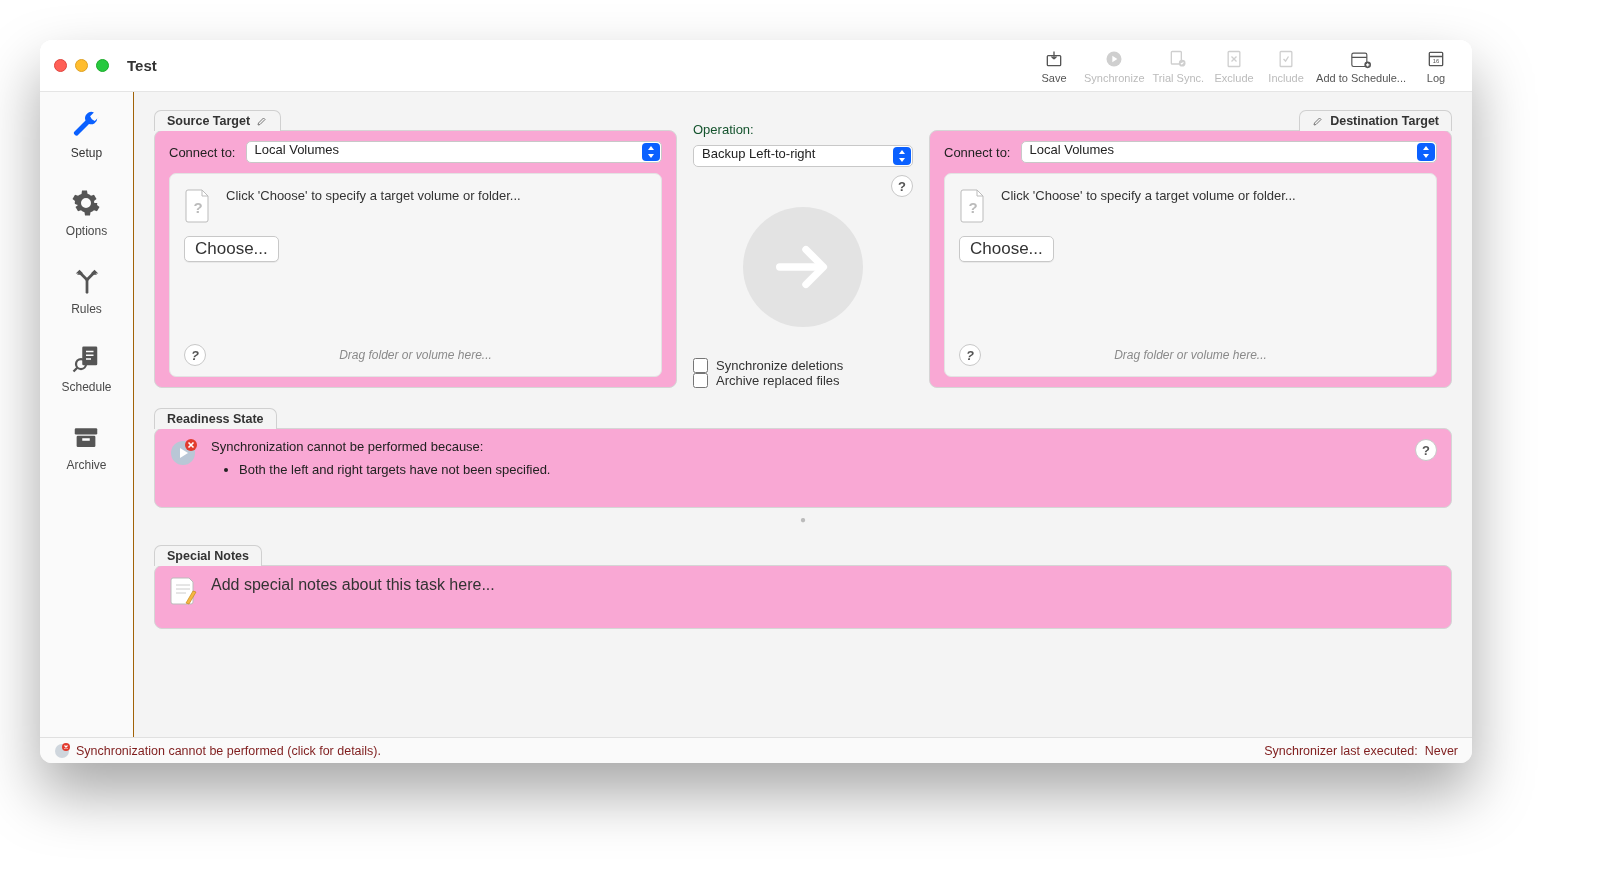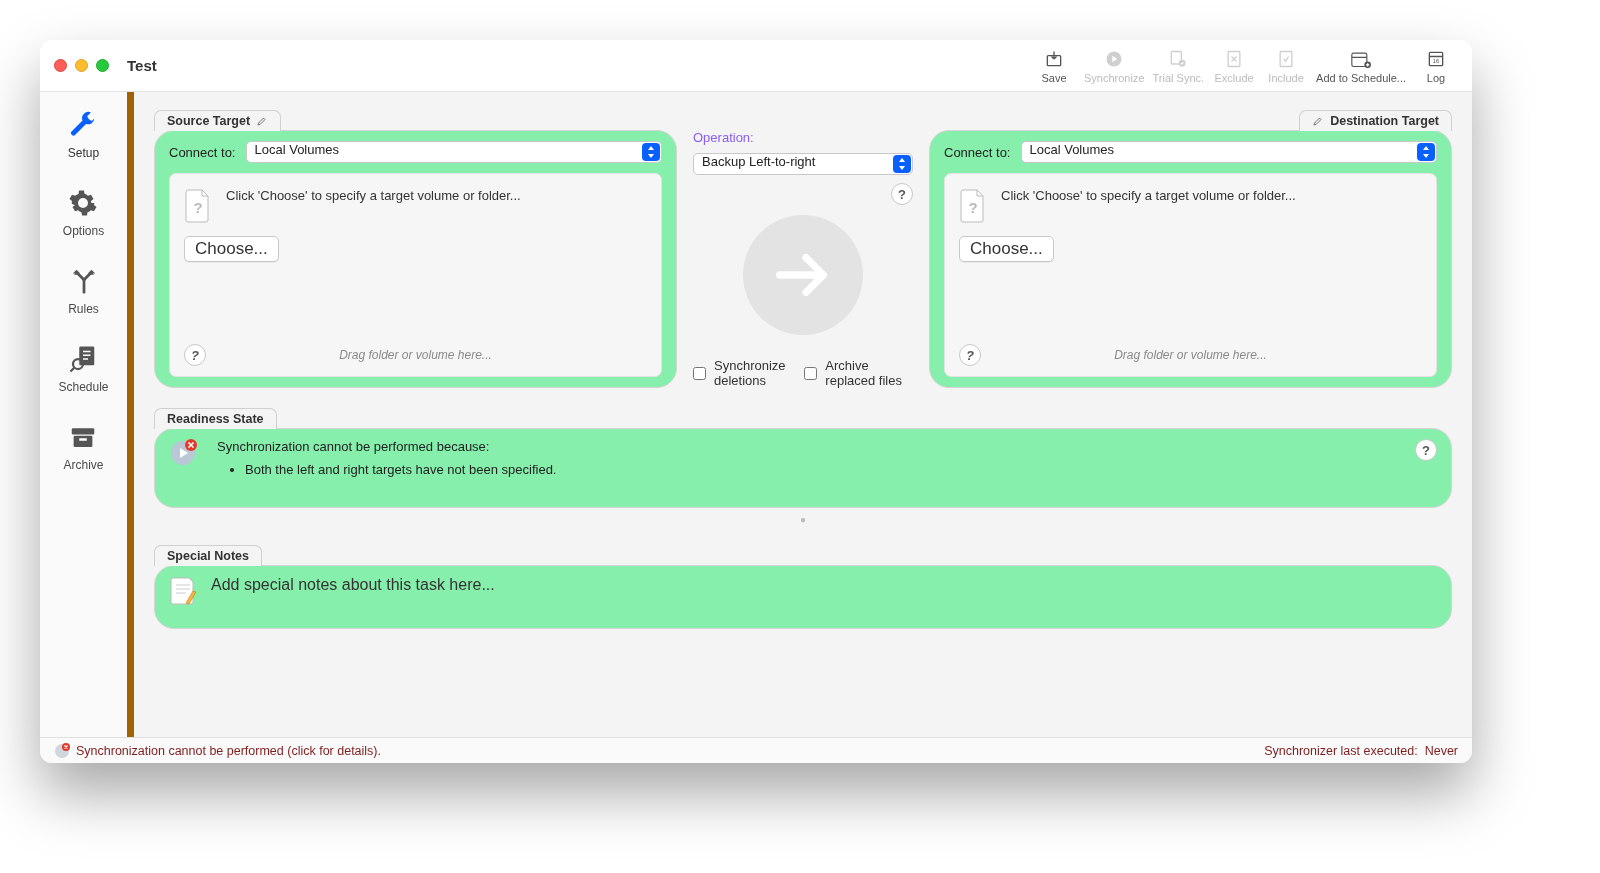--- a/index.html
+++ b/index.html
@@ -51,21 +51,21 @@
 .tool-item.disabled .lbl { color: #bbb; }
 
 
 .body {
   flex: 1; display: flex; min-height: 0;
 }
 
 .sidebar {
   width: 94px;
   background: #fafafa;
-  border-right: 7px solid #a16207;
+  border-right: 1px solid #a16207;
   display: flex; flex-direction: column; align-items: center;
   padding-top: 18px;
   gap: 28px;
 }
 .side-item {
   display: flex; flex-direction: column; align-items: center;
   gap: 6px; cursor: pointer;
   color: #4a4a4a;
 }
 .side-item .sic { width: 30px; height: 30px; display:flex; align-items:center; justify-content:center;}
@@ -94,23 +94,23 @@
   border-bottom: none;
   border-radius: 7px 7px 0 0;
   padding: 3px 12px;
   font-size: 12.5px; color: #333; font-weight: 700;
   position: relative; z-index: 2;
 }
 .tab-wrap-left { text-align: left; }
 .tab-wrap-right { text-align: right; }
 
 .panel {
-  background: #86efac;
+  background: #f9a8d4;
   border: 1px solid #d5d5d5;
-  border-radius: 20px;
+  border-radius: 8px;
   padding: 10px 14px;
   position: relative;
   margin-top: -1px;
 }
 
 .connect-row { display: flex; align-items: center; gap: 10px; font-size: 13px; color: #222; }
 .connect-row .sel { flex:1; position: relative; }
 .mac-select {
   width: 100%;
   height: 22px;
@@ -161,36 +161,36 @@
 .drop-foot .mid { flex:1; text-align:center; }
 .help-btn {
   width: 22px; height: 22px; border-radius: 50%;
   border: 1px solid #c8c8c8; background: #fff;
   font-size: 13px; color: #555; font-weight: 700;
   display:flex; align-items:center; justify-content:center;
   cursor: pointer;
 }
 
 .op-col { display:flex; flex-direction:column; align-items:stretch; }
-.op-label { font-size: 13px; color: #8b5cf6; margin-top: 20px; }
+.op-label { font-size: 13px; color: #14532d; margin-top: 12px; }
 .op-sel { margin-top: 8px; position:relative; }
 .op-help { align-self:flex-end; margin-top: 8px; }
 .big-arrow {
   align-self:center; margin: 10px 0 6px 0;
   width: 120px; height: 120px; border-radius: 50%;
   background: #e3e3e3;
   display:flex; align-items:center; justify-content:center;
 }
-.op-checks { margin-top: auto; display:flex; flex-direction:row; gap:0; font-size:13px; color:#333; }
+.op-checks { margin-top: auto; display:flex; flex-direction:column; gap:0; font-size:13px; color:#333; }
 .chk { display:flex; align-items:center; gap:8px; }
 .chk input { width:15px; height:15px; }
 
 .section { margin-top: 20px; }
 .section .panel { min-height: 80px; }
-.ready-row { display:flex; align-items:flex-start; gap:20px; }
+.ready-row { display:flex; align-items:flex-start; gap:14px; }
 .ready-icon { position:relative; width:28px; height:28px; flex:none; }
 .ready-msg { font-size: 13px; color:#222; }
 .ready-msg ul { margin: 8px 0 0 28px; }
 .ready-msg li { font-size: 13px; color:#222; }
 .ready-help { margin-left:auto; }
 
 .notes-row { display:flex; align-items:flex-start; gap:14px; }
 .notes-row .ntxt { font-size:16px; color:#333; }
 
 .statusbar {

